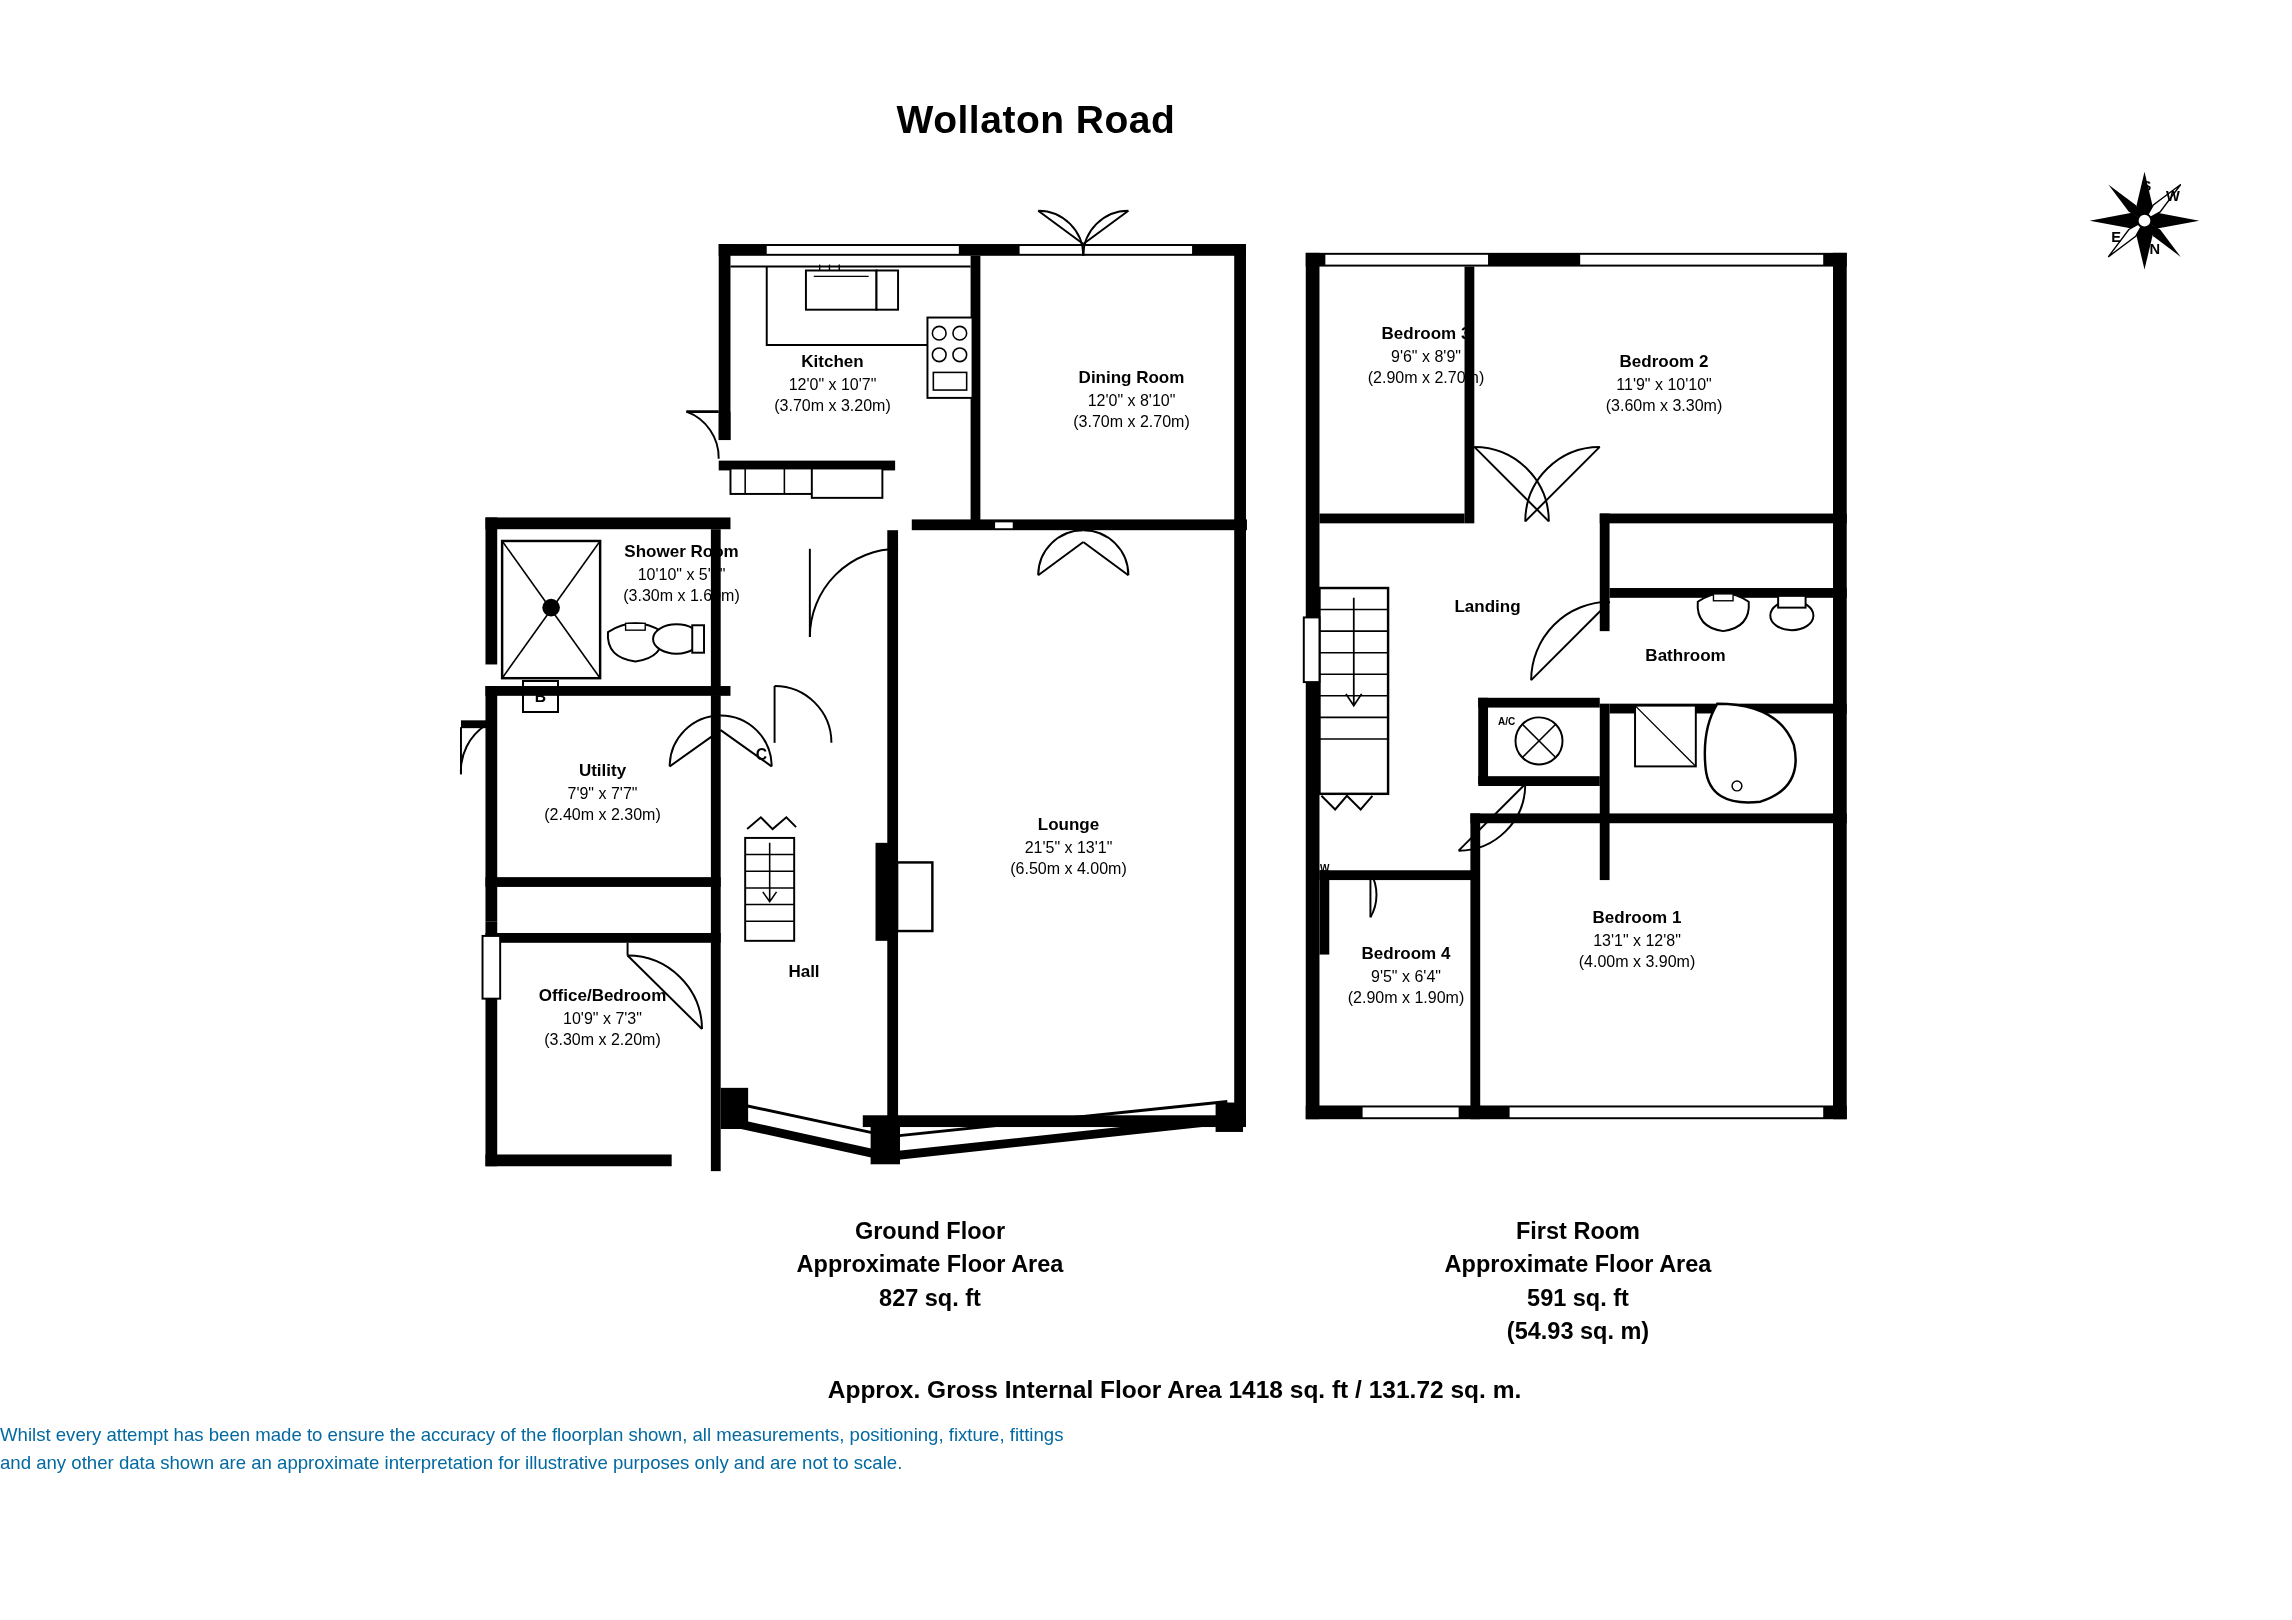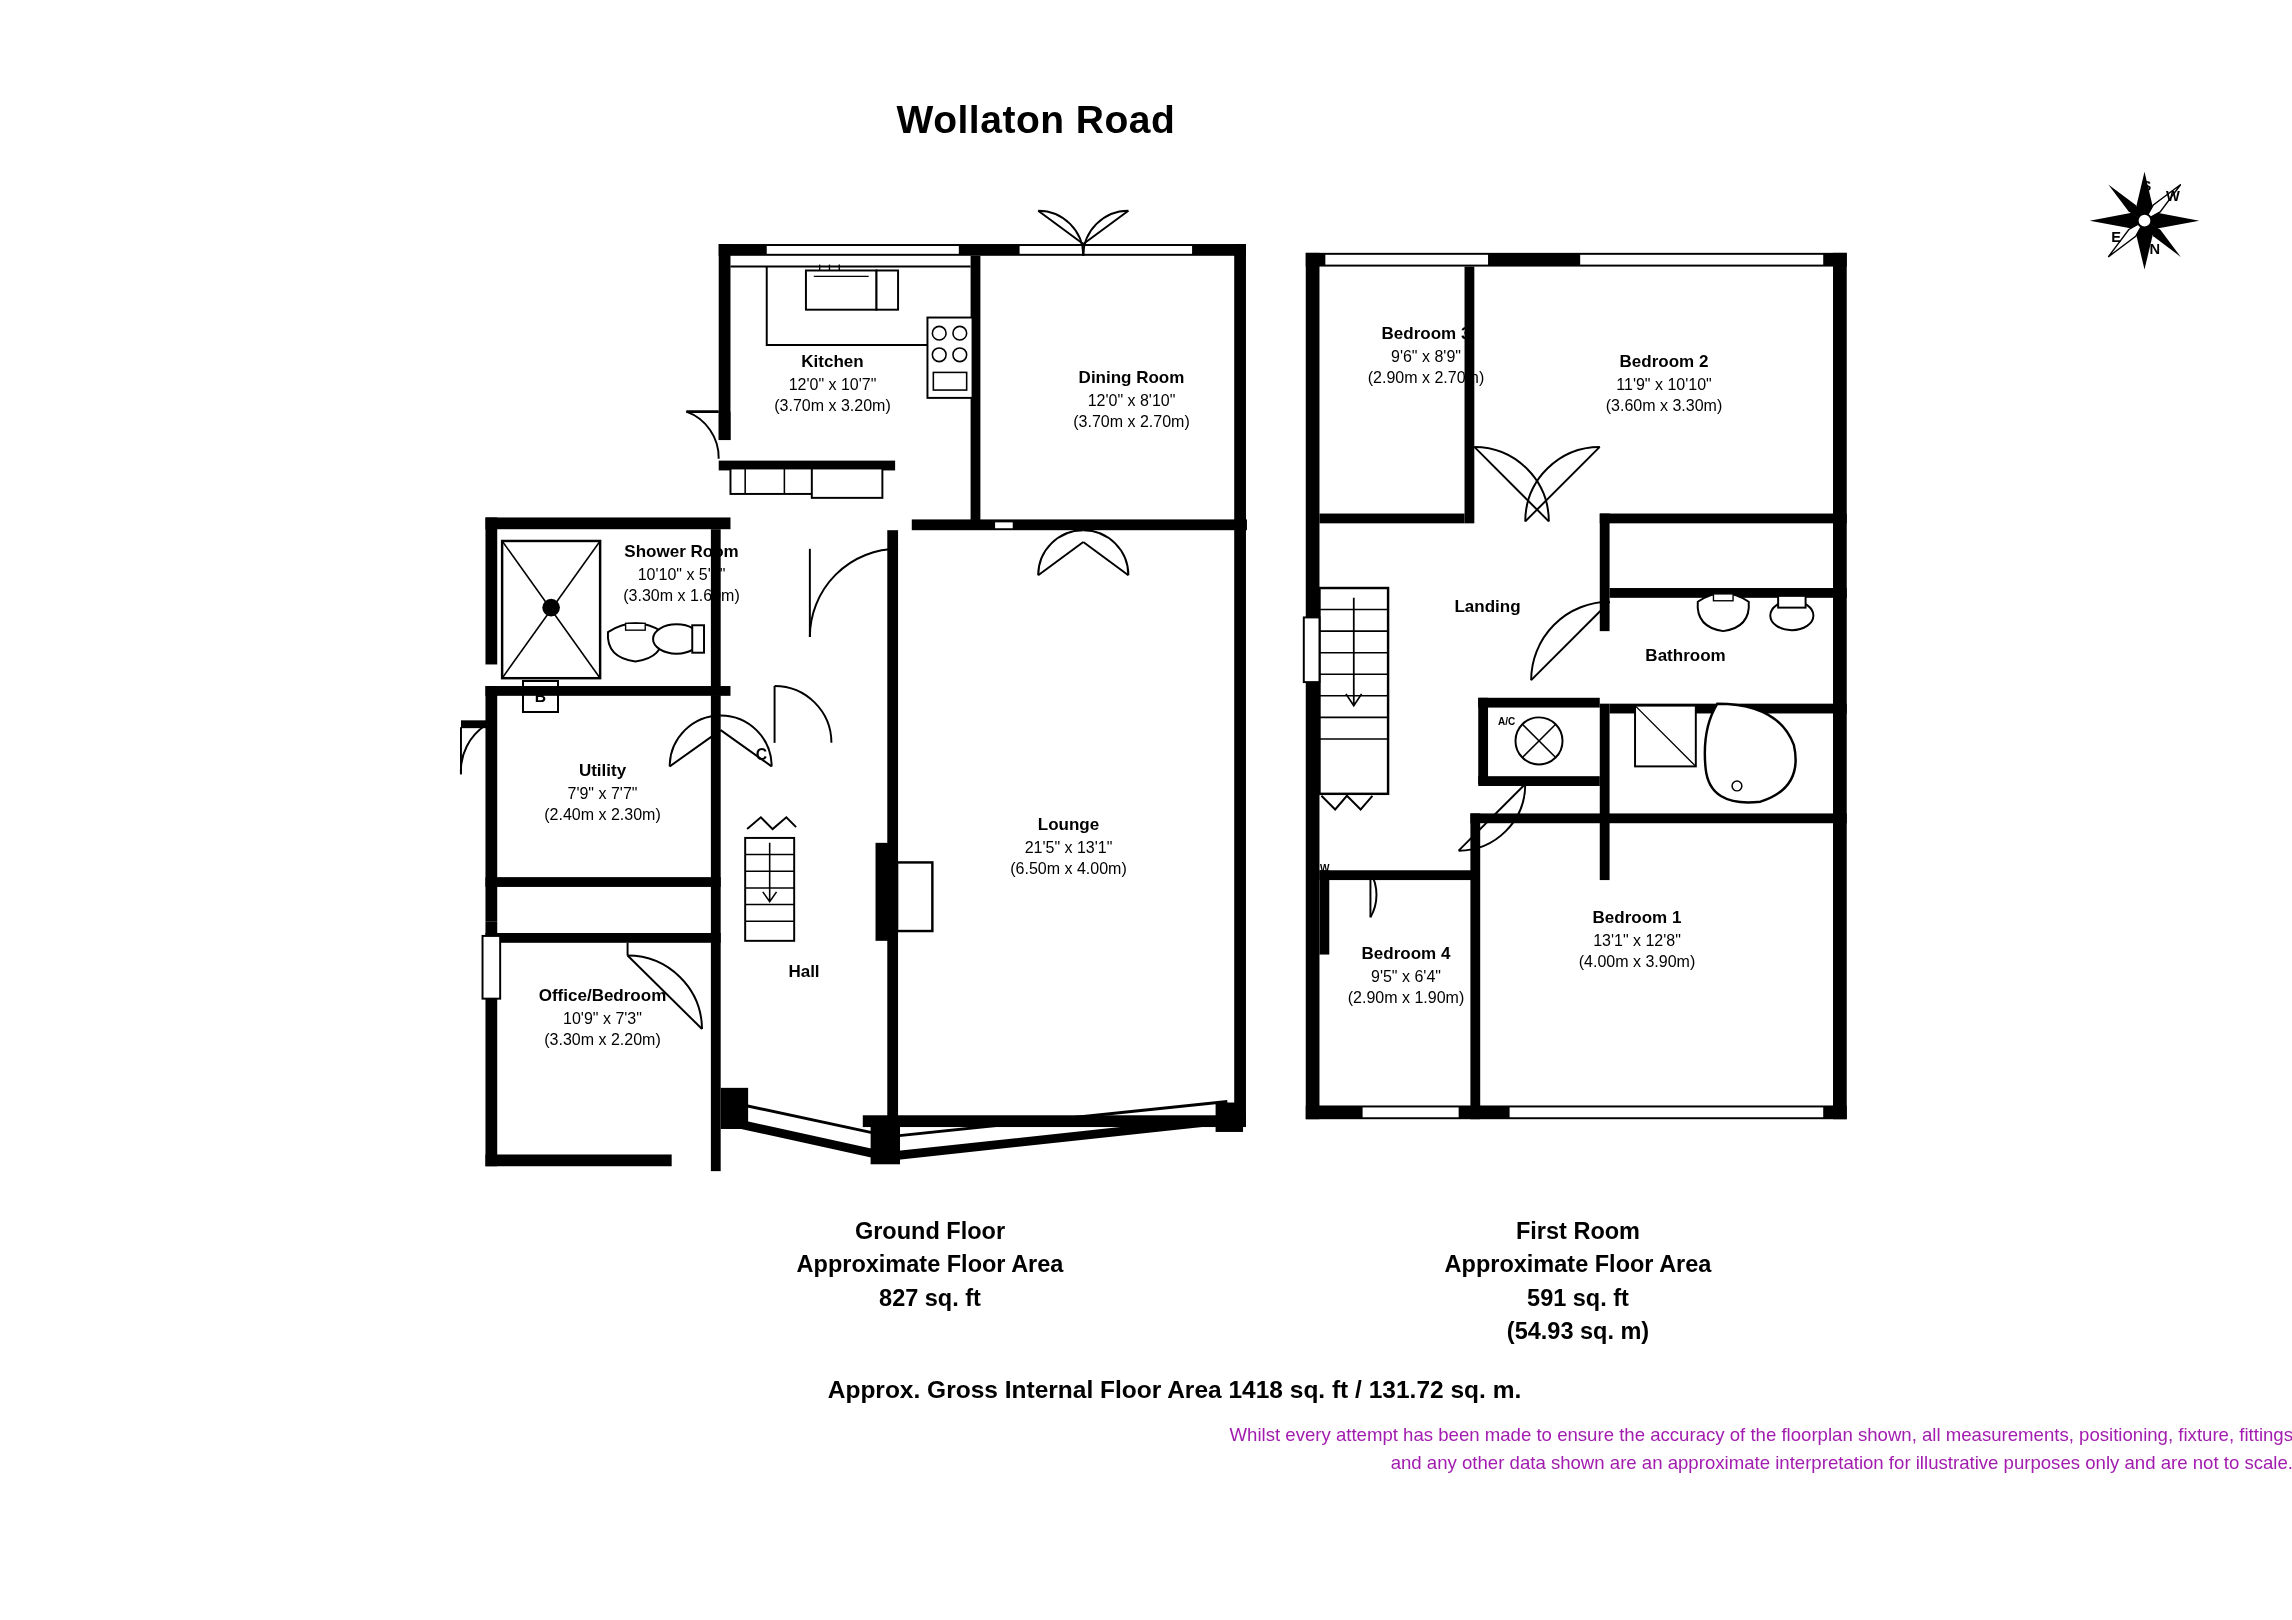--- a/index.html
+++ b/index.html
@@ -80,24 +80,24 @@
     text-align: center;
     font-size: 24.5px;
     font-weight: bold;
     margin-left: 28px;
   }
   #disclaimer {
     position: absolute;
     left: 0;
     top: 1421px;
     width: 2293px;
-    text-align: right;
+    text-align: left;
     font-size: 18.6px;
     line-height: 1.5;
-    color: #a21caf;
+    color: #0369a1;
   }
   
   #compass {
     position: absolute;
     left: 2071px;
     top: 160px;
     width: 147px;
     height: 137px;
   }
   

